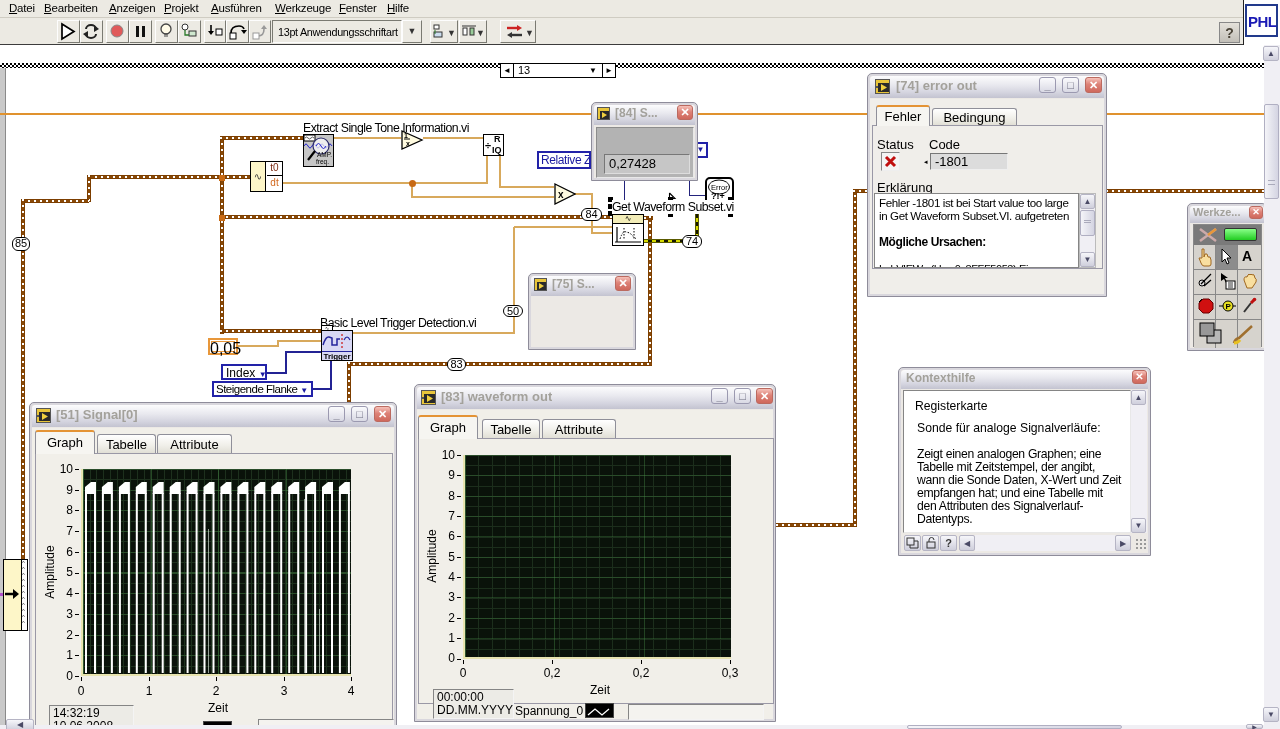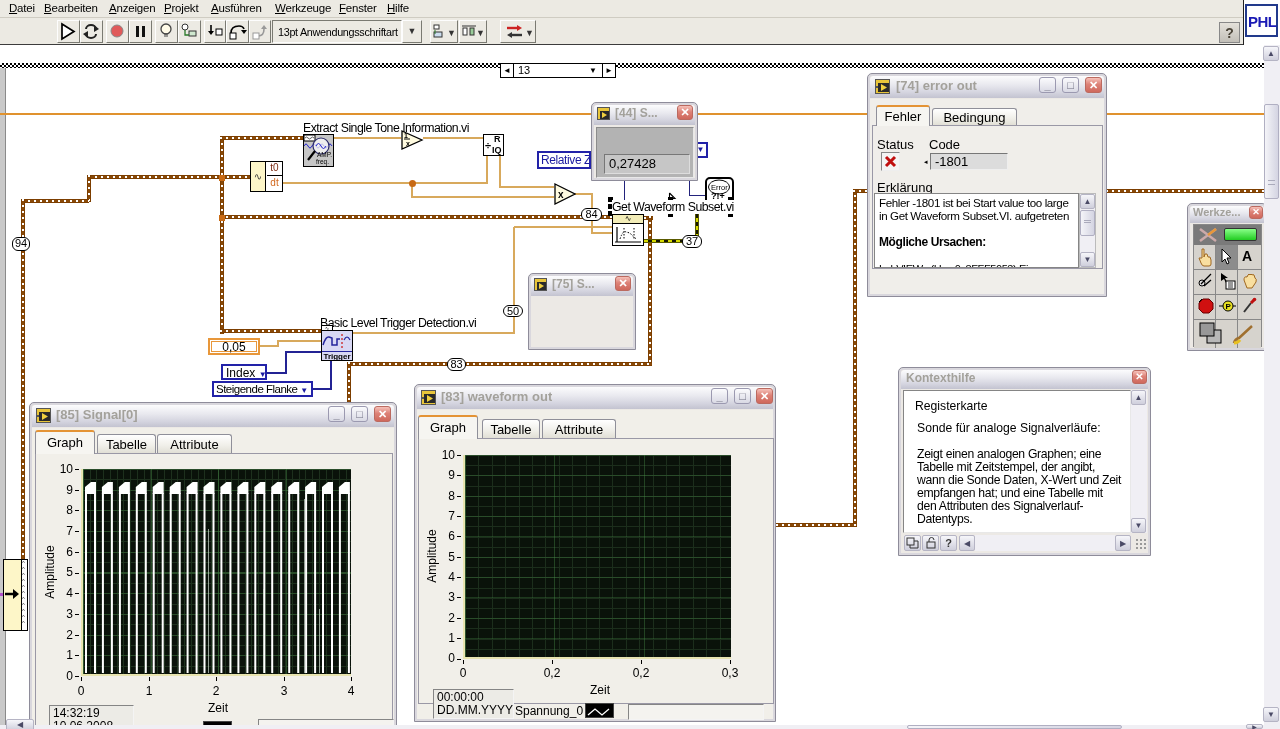--- a/index.html
+++ b/index.html
@@ -267,31 +267,31 @@
 <div class="abs" style="left:608px;top:159px;width:5px;height:5px;background:#000"></div>
 <div class="abs" style="left:728px;top:160px;width:5px;height:5px;background:#000"></div>
 <div class="abs" style="left:608px;top:166px;width:5px;height:5px;background:#000"></div>
 <div class="abs" style="left:668px;top:167px;width:5px;height:5px;background:#000"></div>
 <div class="abs" style="left:728px;top:167px;width:5px;height:5px;background:#000"></div>
 
 <div class="abs" style="left:668px;top:144px"><svg width="9" height="11">
         <path d="M1.5 1 v8 M1.5 1 l5.5 5.5 l-3 0 l1.5 3" fill="none" stroke="#000" stroke-width="1.1"></path>
       </svg></div>
 
-<div class="abs bubble" style="left:12px;top:192px;width:18px;height:14px">94</div>
+<div class="abs bubble" style="left:12px;top:192px;width:18px;height:14px">85</div>
 <div class="abs bubble" style="left:581px;top:163px;width:21px;height:13px">84</div>
 <div class="abs bubble" style="left:503px;top:260px;width:20px;height:12px">50</div>
 <div class="abs bubble" style="left:447px;top:313px;width:19px;height:13px">83</div>
-<div class="abs bubble" style="left:682px;top:190px;width:20px;height:13px">37</div>
+<div class="abs bubble" style="left:682px;top:190px;width:20px;height:13px">74</div>
 
 <div class="abs bluebox" style="left:537px;top:106px;width:54px;height:18px;overflow:hidden;color:#1a1aa0;padding-left:2px;font-size:12px;letter-spacing:-0.4px;white-space:nowrap">Relative Z</div>
 <div class="abs bluebox" style="left:693px;top:97px;width:15px;height:16px;color:#1a1aa0;font-size:8px;text-align:center;line-height:12px">▼</div>
 <div class="abs bluebox" style="left:221px;top:319px;width:46px;height:16px;padding-left:3px;font-size:12px;white-space:nowrap">Index <span style="color:#1a1aa0;font-size:8px">▼</span></div>
 <div class="abs bluebox" style="left:212px;top:336px;width:101px;height:16px;padding-left:2px;font-size:11.5px;white-space:nowrap;letter-spacing:-0.5px">Steigende Flanke <span style="color:#1a1aa0;font-size:8px">▼</span></div>
-<div class="abs" style="left:208px;top:293px;width:52px;height:17px;background:#fff;border:2px solid #e8973a;box-shadow:inset 0 0 0 1px #fff,inset 0 0 0 2px #e8973a;font-size:12px;text-align:center">0,05</div>
+<div class="abs" style="left:208px;top:293px;width:30px;height:17px;background:#fff;border:2px solid #e8973a;box-shadow:inset 0 0 0 1px #fff,inset 0 0 0 2px #e8973a;font-size:16px;text-align:left">0,05</div>
 </div>
 
 <div class="abs win" style="left:414px;top:384px;width:362px;height:338px">
 <div class="tbar"></div>
 <div class="vicon" style="left:6px;top:5px"><svg width="15" height="15">
         <rect width="15" height="15" fill="#e8c53a"></rect>
         <rect x="2" y="3" width="11" height="9" fill="#2a2a2a"></rect>
         <polygon points="5,4 11,7.5 5,11" fill="#f0d040"></polygon>
         <rect x="0" y="6" width="2" height="2" fill="#555"></rect>
         <rect x="13" y="6" width="2" height="2" fill="#555"></rect>
@@ -353,21 +353,21 @@
 
 <div class="abs win" style="left:29px;top:402px;width:368px;height:330px">
 <div class="tbar"></div>
 <div class="vicon" style="left:6px;top:5px"><svg width="15" height="15">
         <rect width="15" height="15" fill="#e8c53a"></rect>
         <rect x="2" y="3" width="11" height="9" fill="#2a2a2a"></rect>
         <polygon points="5,4 11,7.5 5,11" fill="#f0d040"></polygon>
         <rect x="0" y="6" width="2" height="2" fill="#555"></rect>
         <rect x="13" y="6" width="2" height="2" fill="#555"></rect>
       </svg></div>
-<div class="ttxt" style="left:26px">[85] Signal[0]</div>
+<div class="ttxt" style="left:26px">[51] Signal[0]</div>
 <div class="wbtn" style="left:298px">_</div>
 <div class="wbtn" style="left:321px">□</div>
 <div class="wbtn wclose" style="left:344px">✕</div>
 <div class="abs" style="left:2px;top:25px;right:2px;bottom:0;background:#f1efe9"></div>
 <div class="tab tabact" style="left:5px;top:27px;width:60px;height:24px;line-height:22px">Graph</div>
 <div class="tab" style="left:67px;top:31px;width:59px;height:20px;line-height:20px">Tabelle</div>
 <div class="tab" style="left:127px;top:31px;width:75px;height:20px;line-height:20px">Attribute</div>
 <div class="abs" style="left:5px;top:50px;width:358px;height:282px;border:1px solid #9a98a6;border-bottom:none;background:#f1efe9"></div>
 <div class="abs" id="plot85" style="left:51px;top:66px;width:270px;height:207px;background:#0a120a;border-left:2px solid #e8e4b0;border-bottom:2px solid #e8e4b0;
 background-image:
@@ -483,21 +483,21 @@
 <div class="wbtn wclose" style="left:86px;top:2px;width:16px;height:15px;line-height:13px">✕</div>
 </div>
 
 <div class="abs win" style="left:591px;top:102px;width:107px;height:79px">
 <div class="tbar" style="height:20px"></div>
 <div class="vicon" style="left:5px;top:4px;width:13px;height:13px"><svg width="13" height="13">
         <rect width="13" height="13" fill="#e8c53a"></rect>
         <rect x="2" y="2" width="9" height="8" fill="#2a2a2a"></rect>
         <polygon points="4,3 9,6 4,9" fill="#f0d040"></polygon>
       </svg></div>
-<div class="ttxt" style="left:23px;top:3px;font-size:12px">[44] S...</div>
+<div class="ttxt" style="left:23px;top:3px;font-size:12px">[84] S...</div>
 <div class="wbtn wclose" style="left:85px;top:2px;width:16px;height:15px;line-height:13px">✕</div>
 <div class="abs" style="left:4px;top:24px;width:98px;height:51px;background:#b3b3b3;border:1px solid;border-color:#8c8c8c #e8e8e8 #e8e8e8 #8c8c8c">
 <div class="abs" style="left:7px;top:26px;width:86px;height:19px;background:#c6c6c6;border:1px solid;border-color:#777 #ddd #ddd #777;font-size:13px;padding:1px 0 17px 4px">0,27428</div>
 </div>
 </div>
 
 <div class="abs win" style="left:867px;top:73px;width:240px;height:224px">
 <div class="tbar"></div>
 <div class="vicon" style="left:7px;top:5px"><svg width="15" height="15">
         <rect width="15" height="15" fill="#e8c53a"></rect>

